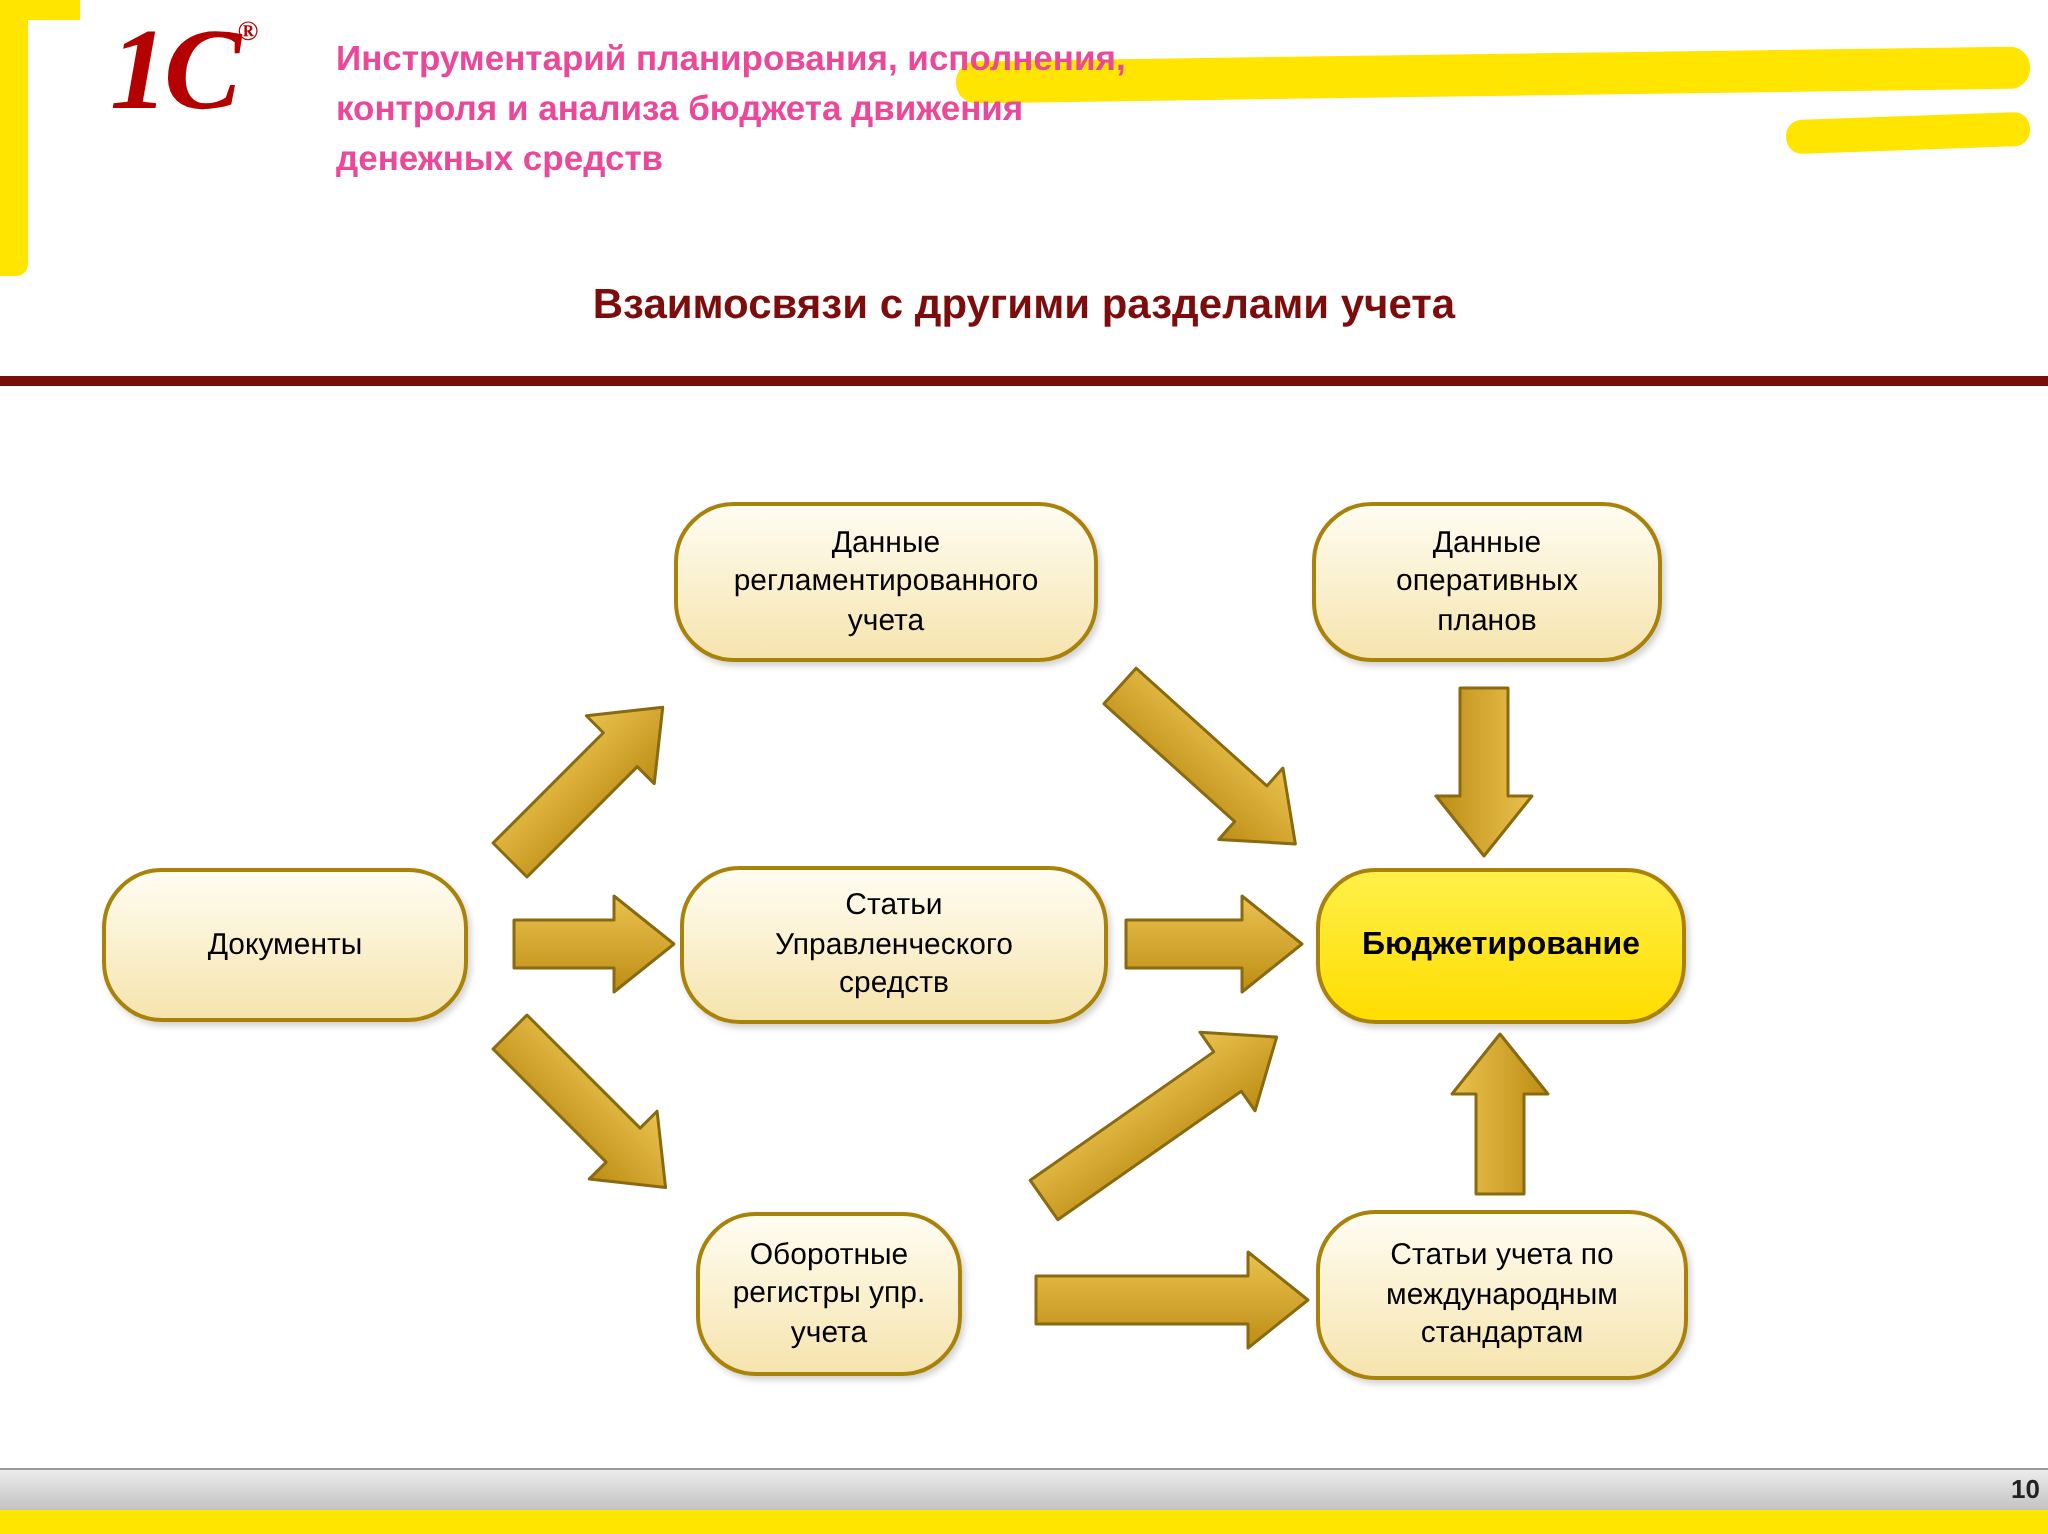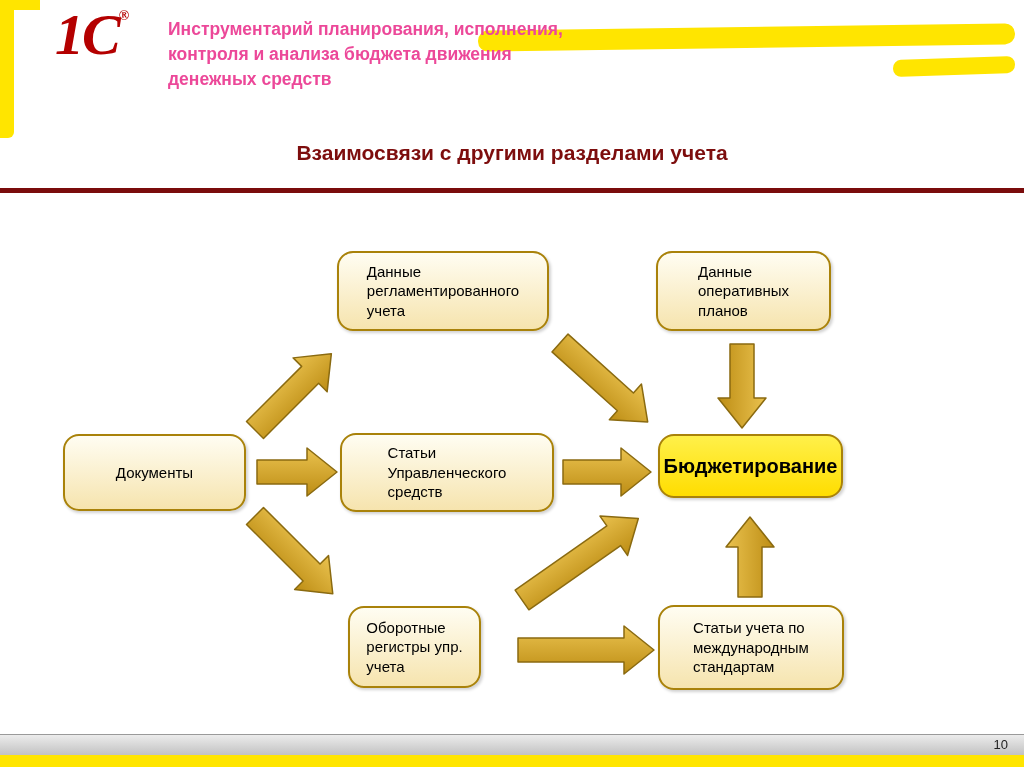--- a/index.html
+++ b/index.html
@@ -42,48 +42,48 @@
   }
   .divider {
     position: absolute; left: 0; top: 188px; width: 100%; height: 5px;
     background: #7a0c0c;
   }
 
   
   .node {
     position: absolute;
     display: flex; align-items: center; justify-content: center;
-    text-align: left; white-space: pre-line;
-    border: 2px solid #a9820a; border-radius: 16px;
+    text-align: center; white-space: pre-line;
+    border: 2px solid #a9820a; border-radius: 30px;
     background: linear-gradient(180deg, #fffdf2 0%, #f6e4ae 100%);
     font-size: 15px; color: #000; line-height: 1.3;
     box-shadow: 1.5px 2px 3px rgba(0,0,0,0.18);
     box-sizing: border-box;
   }
   .node-regl     { left: 337px; top: 251px; width: 212px; height: 80px; }
   .node-oper     { left: 656px; top: 251px; width: 175px; height: 80px; }
-  .node-docs     { left: 63px;  top: 434px; width: 183px; height: 77px; }
+  .node-docs     { left: 51px;  top: 434px; width: 183px; height: 77px; }
   .node-balance  { left: 340px; top: 433px; width: 214px; height: 79px; }
-  .node-budget   { left: 658px; top: 434px; width: 185px; height: 64px;
+  .node-budget   { left: 658px; top: 434px; width: 185px; height: 78px;
                    background: linear-gradient(180deg, #fff04a 0%, #ffdd00 100%);
-                   font-weight: bold; font-size: 20px; }
+                   font-weight: bold; font-size: 16px; }
   .node-turnover { left: 348px; top: 606px; width: 133px; height: 82px; }
   .node-ifrs     { left: 658px; top: 605px; width: 186px; height: 85px; }
 
   .arrows { position: absolute; left: 0; top: 0; }
 
   
   .footer-bar {
     position: absolute; left: 0; top: 734px; width: 100%; height: 21px;
     background: linear-gradient(180deg, #ececec 0%, #c2c2c2 100%);
     border-top: 1px solid #9a9a9a; box-sizing: border-box;
   }
   .page-number {
-    position: absolute; right: 16px; top: 737px;
-    font-size: 13px; font-weight: normal; color: #222;
+    position: absolute; right: 4px; top: 737px;
+    font-size: 13px; font-weight: bold; color: #222;
   }
   .footer-strip {
     position: absolute; left: 0; top: 755px; width: 100%; height: 12px;
     background: #ffe500;
   }
 </style>
 </head>
 <body>
 
 <div class="hl hl-top-long"></div>

